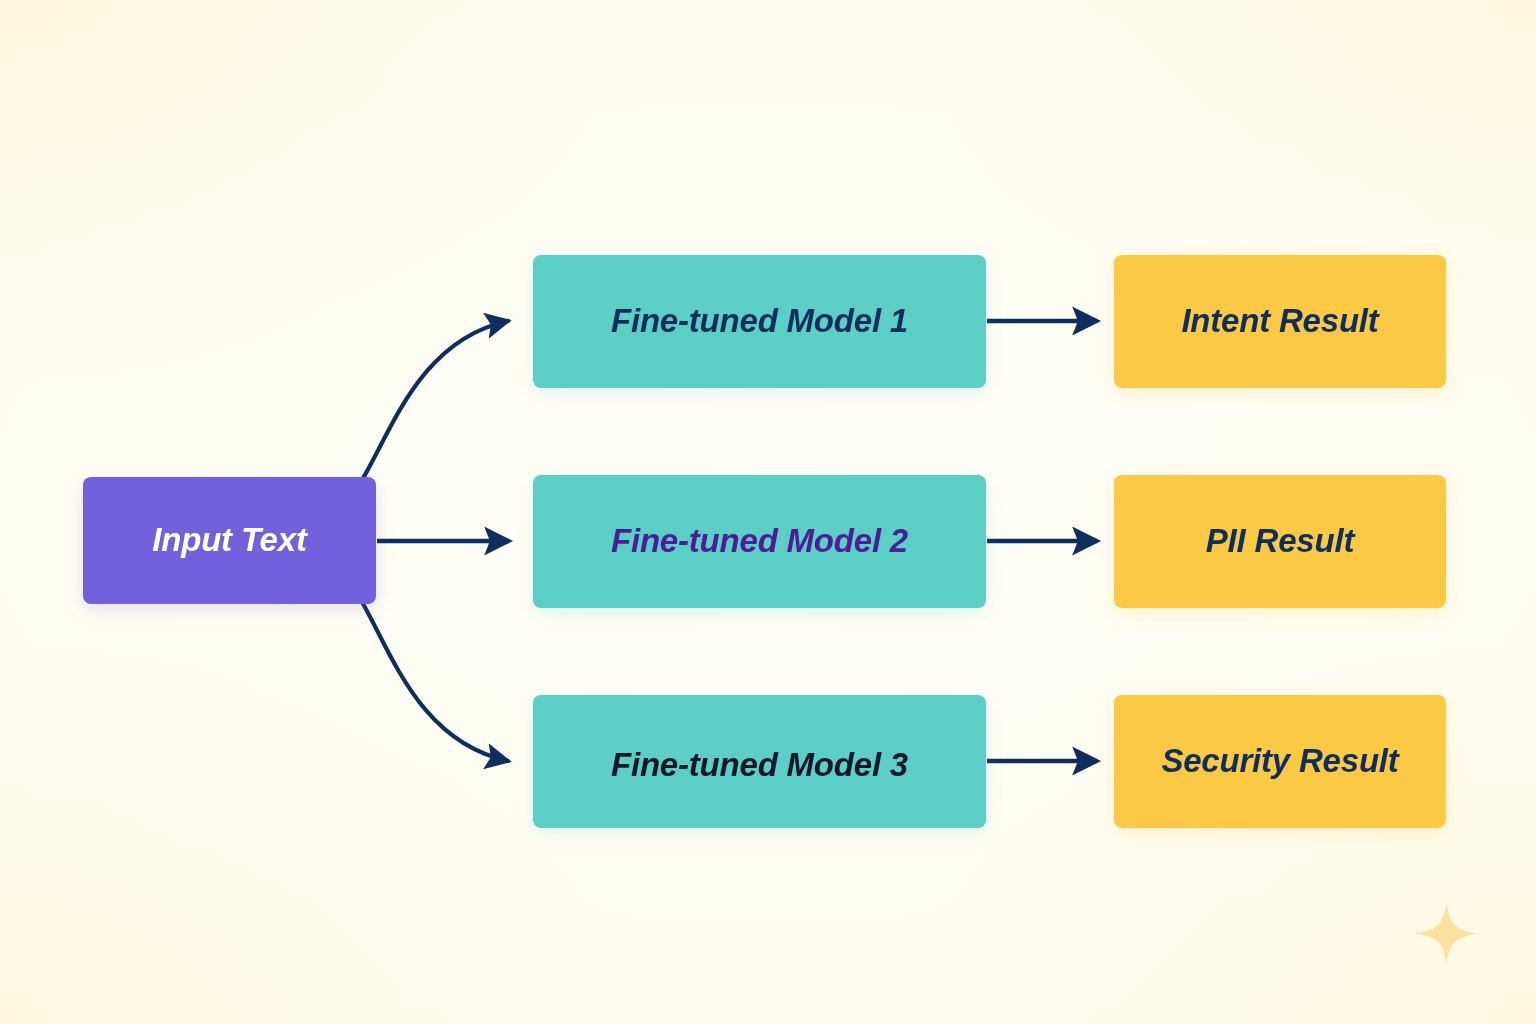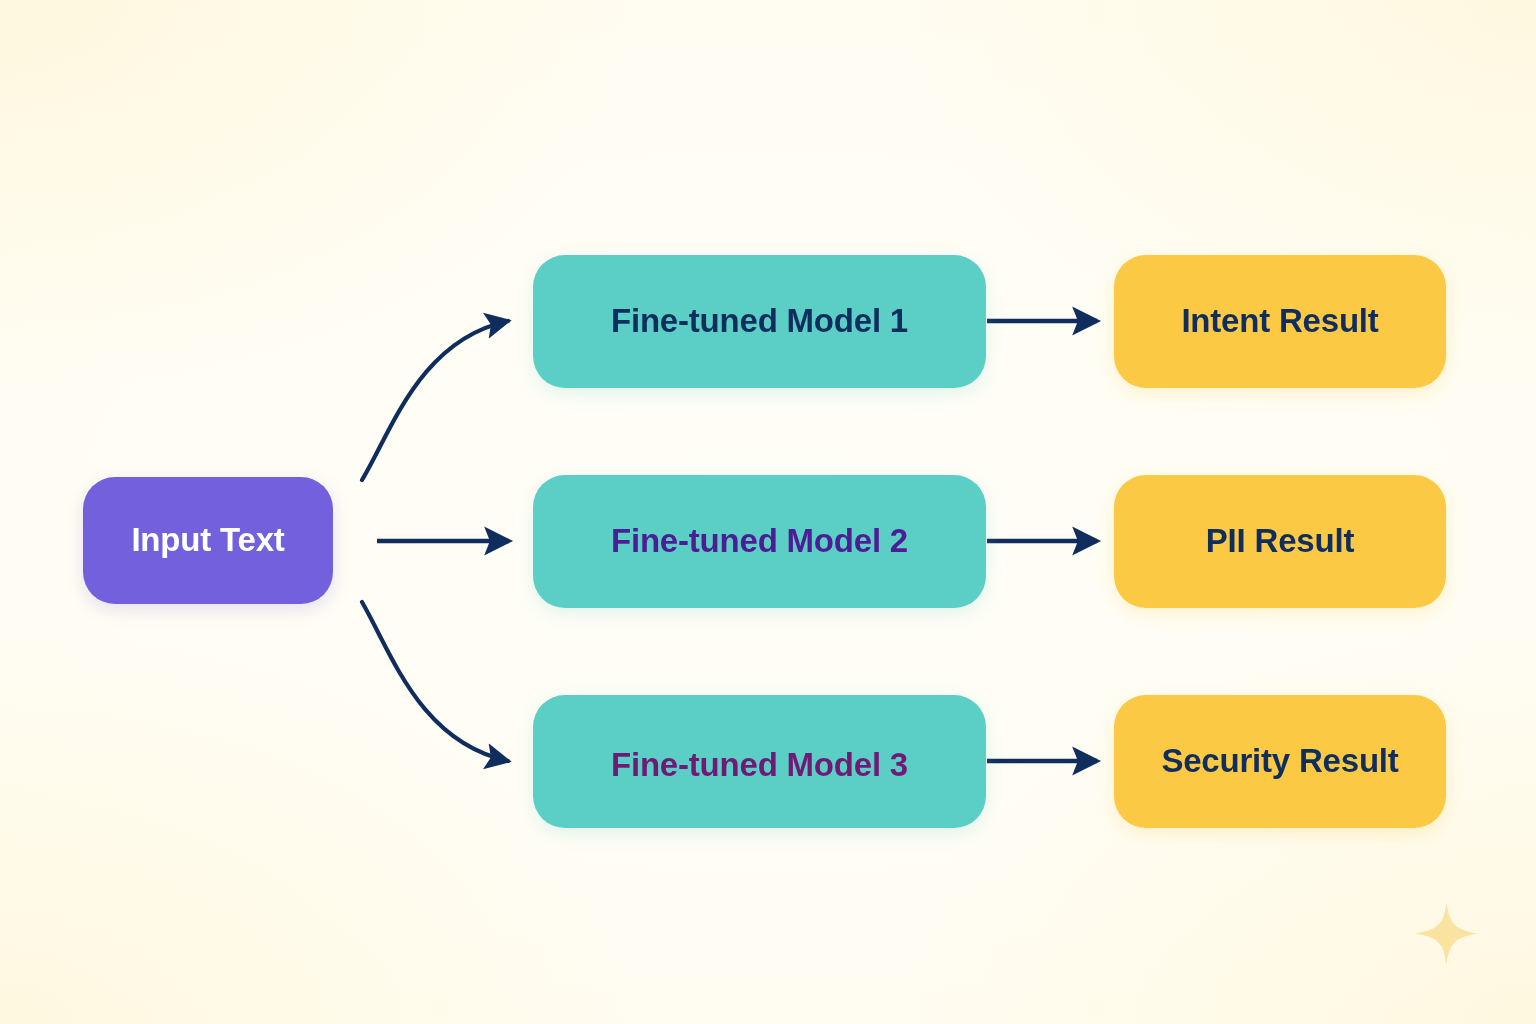--- a/index.html
+++ b/index.html
@@ -38,36 +38,37 @@
       radial-gradient(60% 55% at 0% 100%, rgba(253,240,196,.34) 0%, rgba(253,240,196,0) 70%),
       radial-gradient(60% 55% at 100% 100%, rgba(253,240,196,.34) 0%, rgba(253,240,196,0) 70%);
   }
 
   .node {
     position: absolute;
     display: flex;
     align-items: center;
     justify-content: center;
     text-align: center;
-    border-radius: 32px;
+    border-radius: 8px;
     z-index: 3;
+    font-style: italic;
   }
 
   .node-label {
     font-weight: bold;
     letter-spacing: -0.2px;
     line-height: 1.1;
     white-space: nowrap;
   }
 
   
   .node-input {
     left: 83px;
     top: 477px;
-    width: 250px;
+    width: 293px;
     height: 127px;
     background: #7360dc;
     box-shadow: 0 6px 18px rgba(115, 96, 220, 0.18);
   }
   .node-input .node-label {
     color: #ffffff;
     font-size: 33px;
   }
 
   
@@ -148,21 +149,21 @@
     <span class="node-label" style="color: rgb(255, 255, 255);">Input Text</span>
   </div>
 
   <div class="node node-model row-1" style="background: rgb(91, 207, 197);">
     <span class="node-label" style="color: rgb(16, 46, 93);">Fine-tuned Model 1</span>
   </div>
   <div class="node node-model row-2" style="background: rgb(91, 207, 197);">
     <span class="node-label" style="color: #4c1d95;">Fine-tuned Model 2</span>
   </div>
   <div class="node node-model row-3" style="background: rgb(91, 207, 197);">
-    <span class="node-label" style="color: #701a75; margin-top: 8px;">Fine-tuned Model 3</span>
+    <span class="node-label" style="color: #0f172a; margin-top: 8px;">Fine-tuned Model 3</span>
   </div>
 
   <div class="node node-result row-2" style="background: rgb(251, 201, 68);">
     <span class="node-label" style="color: rgb(16, 46, 93);">PII Result</span>
   </div>
   <div class="node node-result row-1" style="background: rgb(251, 201, 68);">
     <span class="node-label" style="color: rgb(16, 46, 93);">Intent Result</span>
   </div>
   <div class="node node-result row-3" style="background: rgb(251, 201, 68); justify-content: center;">
     <span class="node-label" style="color: rgb(16, 46, 93);">Security Result</span>

